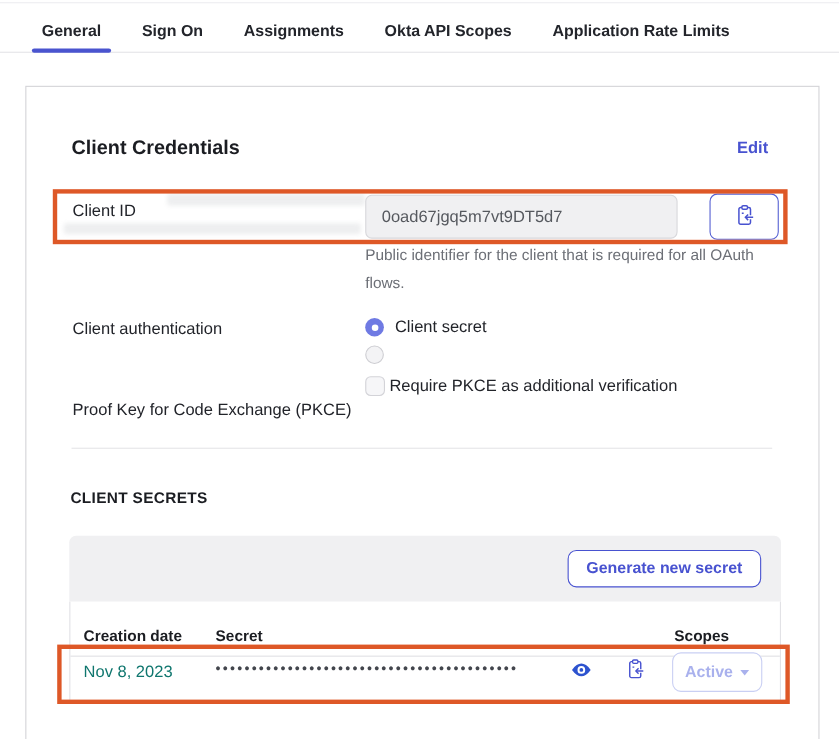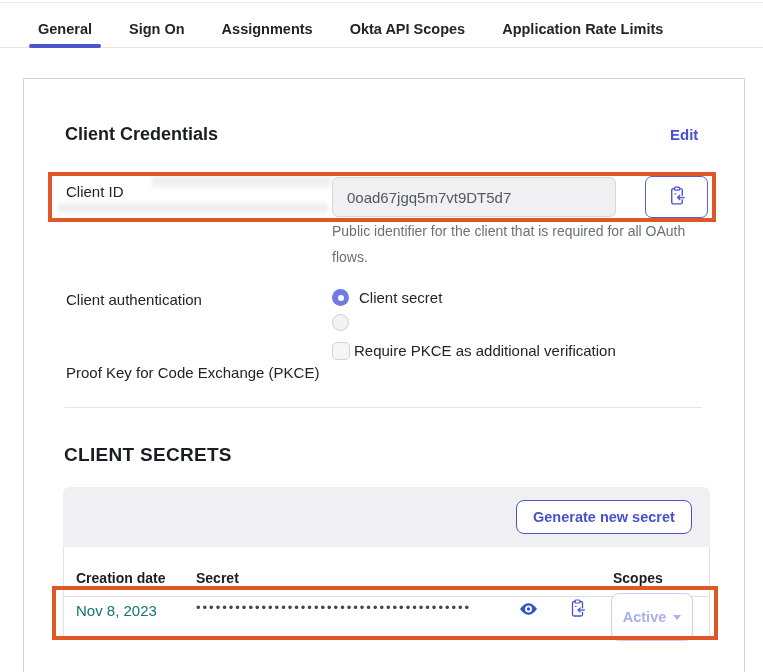--- a/index.html
+++ b/index.html
@@ -48,35 +48,35 @@
   .radio.on { background:#6f7ae3; position:relative; }
   .radio.on::after { content:""; position:absolute; left:5.5px; top:5.5px; width:6px; height:6px; border-radius:50%; background:#fff; }
   .radio.off { background:#f3f3f5; border:1px solid #cdcdd2; }
   .radio-label { font-size:15px; color:#22242a; }
 
   .pkce-row { position:absolute; left:332px; top:342px; display:flex; align-items:flex-start; gap:4px; cursor:pointer; }
   .checkbox { width:18px; height:18px; border-radius:5px; background:#f6f6f8; border:1px solid #d3d3d8; flex:0 0 auto; }
 
   .divider { position:absolute; left:65px; top:407px; width:637px; height:1px; background:#e5e5e8; }
 
-  .secrets-title { position:absolute; left:64px; top:444px; font-size:19px; font-weight:700; letter-spacing:.3px; color:#1b1d22; }
+  .secrets-title { position:absolute; left:64px; top:444px; font-size:14px; font-weight:700; letter-spacing:.3px; color:#1b1d22; }
 
   .gray-panel { position:absolute; left:63px; top:487px; width:647px; height:60px; background:#f0f0f2; border-radius:6px 6px 0 0; }
   .gen-btn { position:absolute; left:516px; top:500px; height:34px; padding:0 16px; background:#fff; border:1px solid #4852d0; border-radius:8px; color:#4852d0; font-size:14.5px; font-weight:700; display:flex; align-items:center; cursor:pointer; font-family:"Liberation Sans",sans-serif; }
 
   .table-body { position:absolute; left:63px; top:547px; width:647px; height:91px; border:1px solid #e2e2e6; border-top:none; background:#fff; }
   .thead-row { position:absolute; top:0; left:0; width:100%; height:38px; border-bottom:1px solid #e0e0e4;margin-top:12px; }
   .th { position:absolute; top:11px; font-size:14px; font-weight:700; color:#1b1d22; }
   .th.c1 { left:12px; } .th.c2 { left:132px; } .th.c3 { left:549px; }
   .trow { position:absolute; top:38px; left:0; width:100%; height:52px; }
   .td-date { position:absolute; left:12px; top:17px; font-size:15px; color:#0f766e; }
   .td-dots { position:absolute; left:132px; top:15px; width:320px; font-size:13px; letter-spacing:2px; color:#43464d; white-space:nowrap; overflow:hidden; }
   .eye-btn { position:absolute; left:454px; top:17px; width:20px; height:16px; cursor:pointer; background:none; border:none; padding:0; }
   .row-copy { position:absolute; left:502px; top:13px; width:22px; height:24px; cursor:pointer; background:none; border:none; padding:0; }
-  .status-btn { position:absolute; left:547px; top:8px; width:82px; height:48px; background:#fff; border:1px solid #c9cff3; border-radius:8px; color:#a9b1ed; font-size:14.5px; font-weight:700; display:flex; align-items:center; justify-content:center; gap:7px; cursor:pointer; font-family:"Liberation Sans",sans-serif; }
+  .status-btn { position:absolute; left:547px; top:8px; width:82px; height:36px; background:#fff; border:1px solid #c9cff3; border-radius:8px; color:#a9b1ed; font-size:14.5px; font-weight:700; display:flex; align-items:center; justify-content:center; gap:7px; cursor:pointer; font-family:"Liberation Sans",sans-serif; }
   .caret { width:0; height:0; border-left:4px solid transparent; border-right:4px solid transparent; border-top:5px solid #a9b1ed; }
 </style>
 </head>
 <body>
 
 <div id="page">
   <div class="topline"></div>
 
   <nav class="tabbar">
     <div class="tab active">

